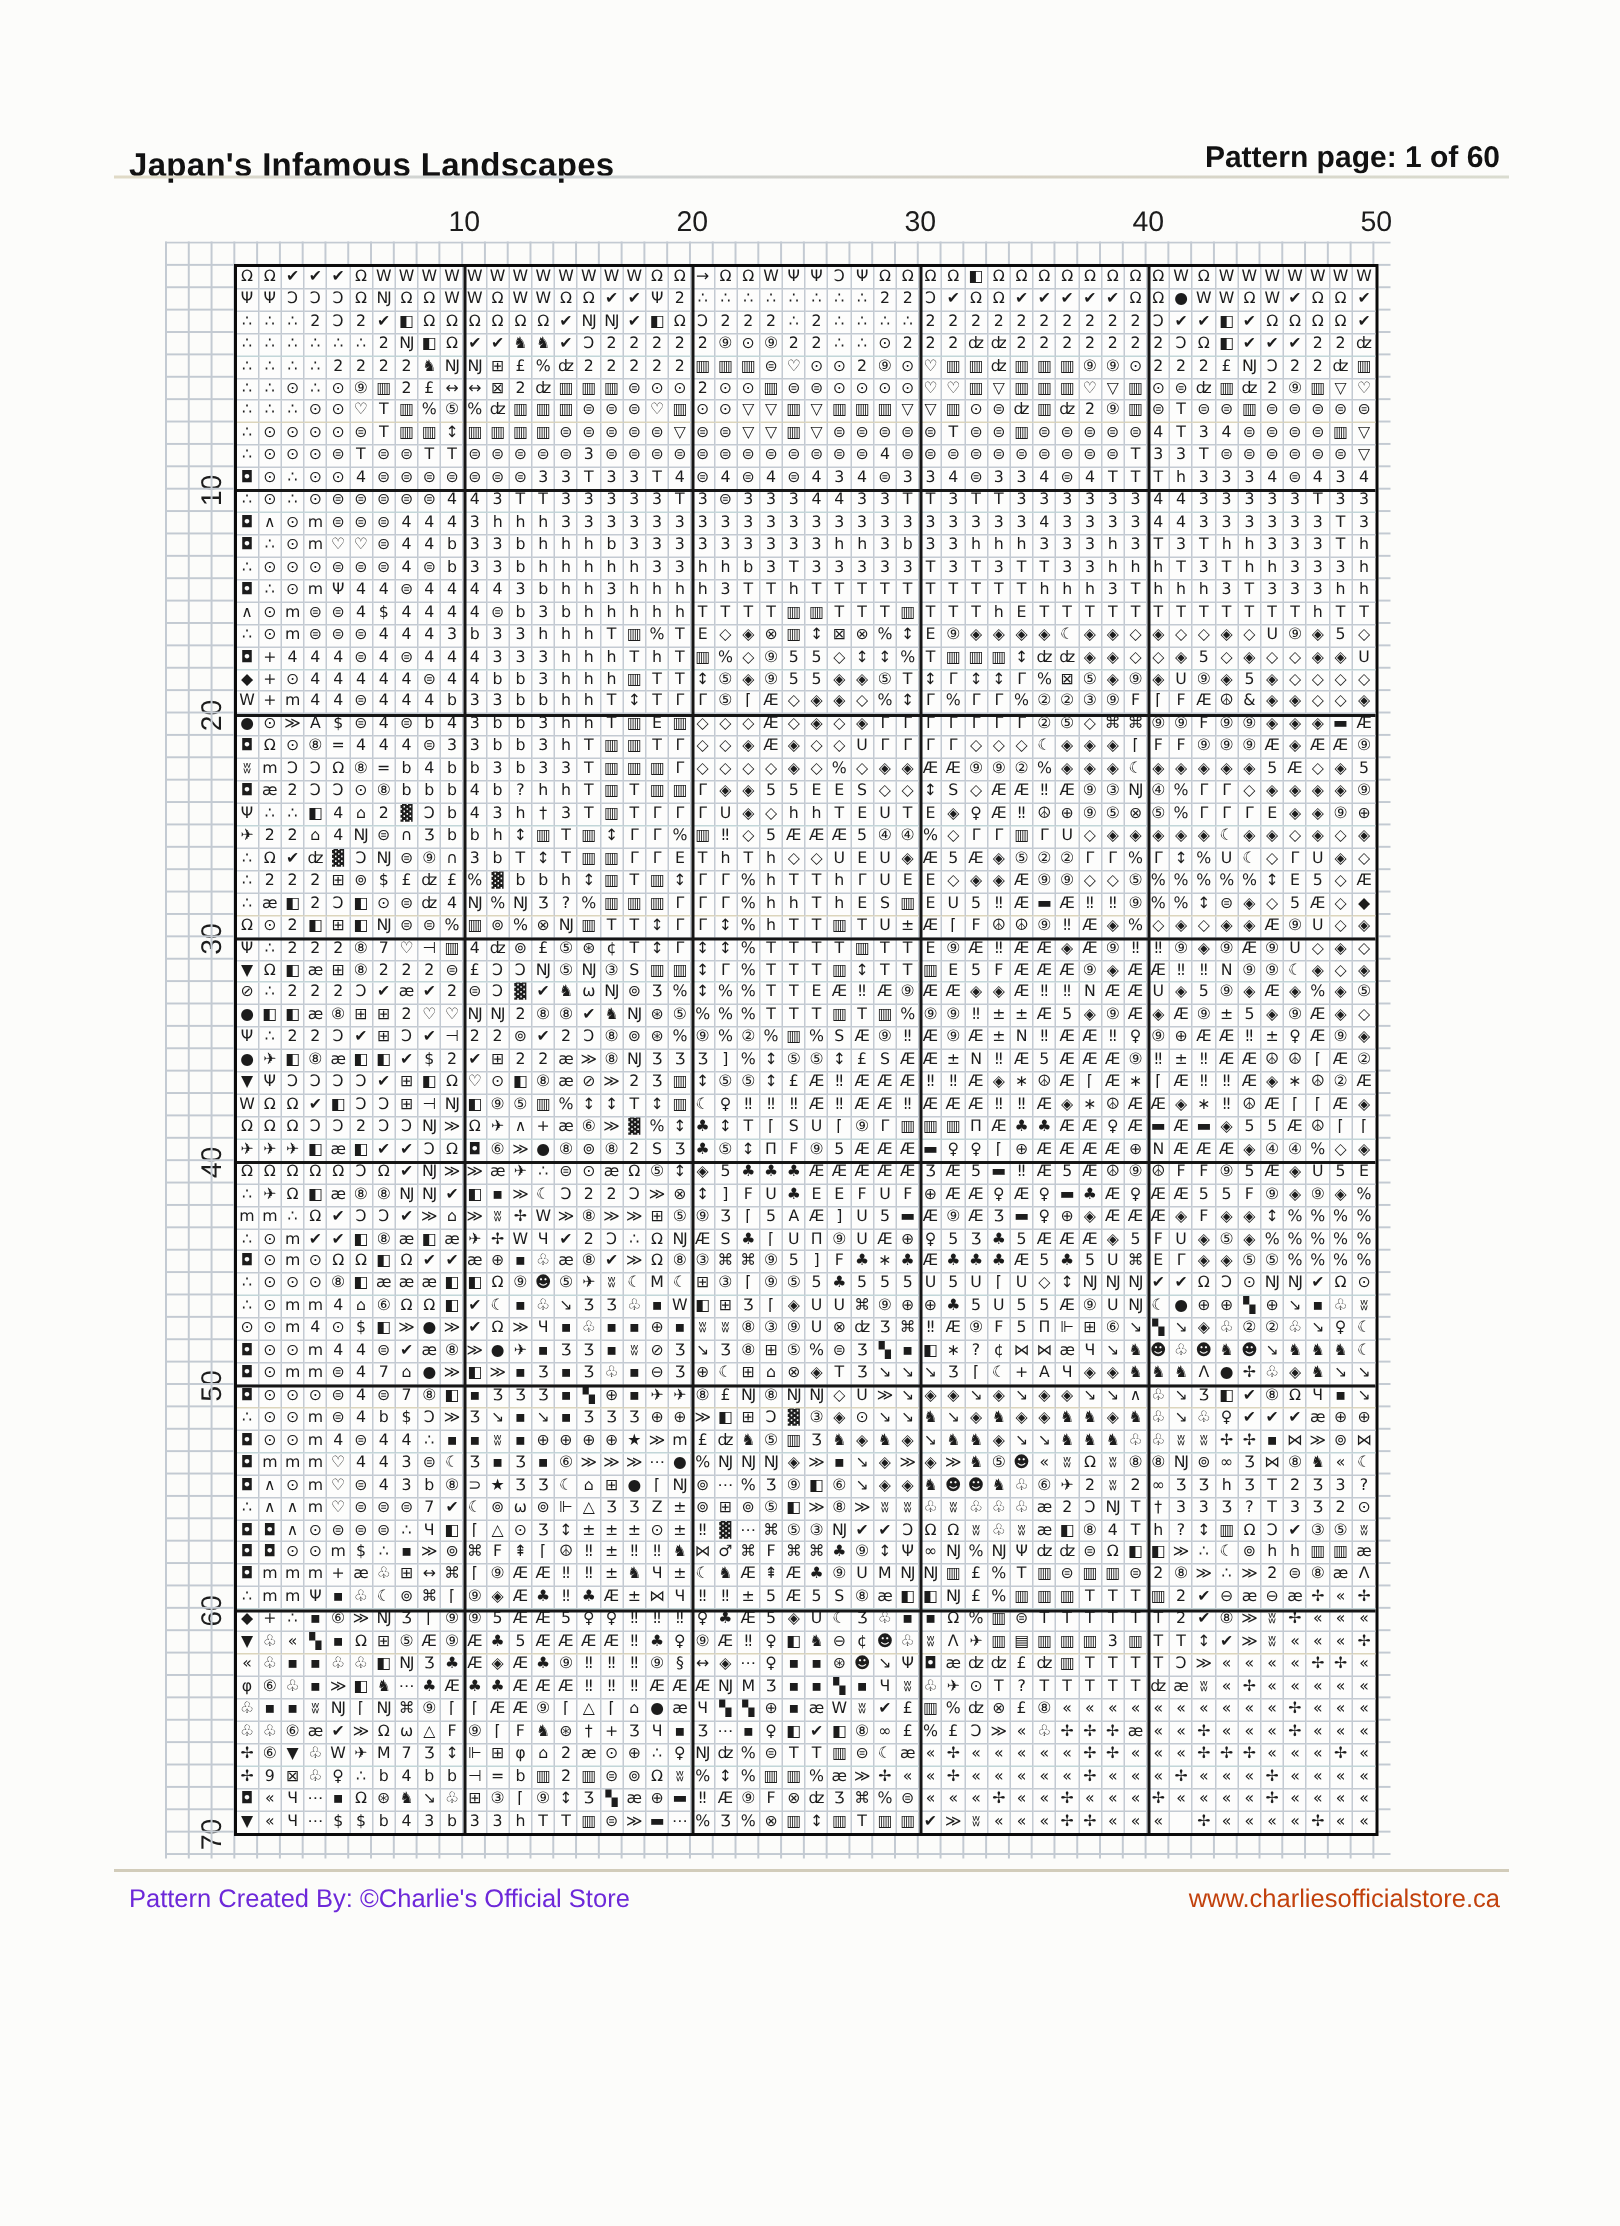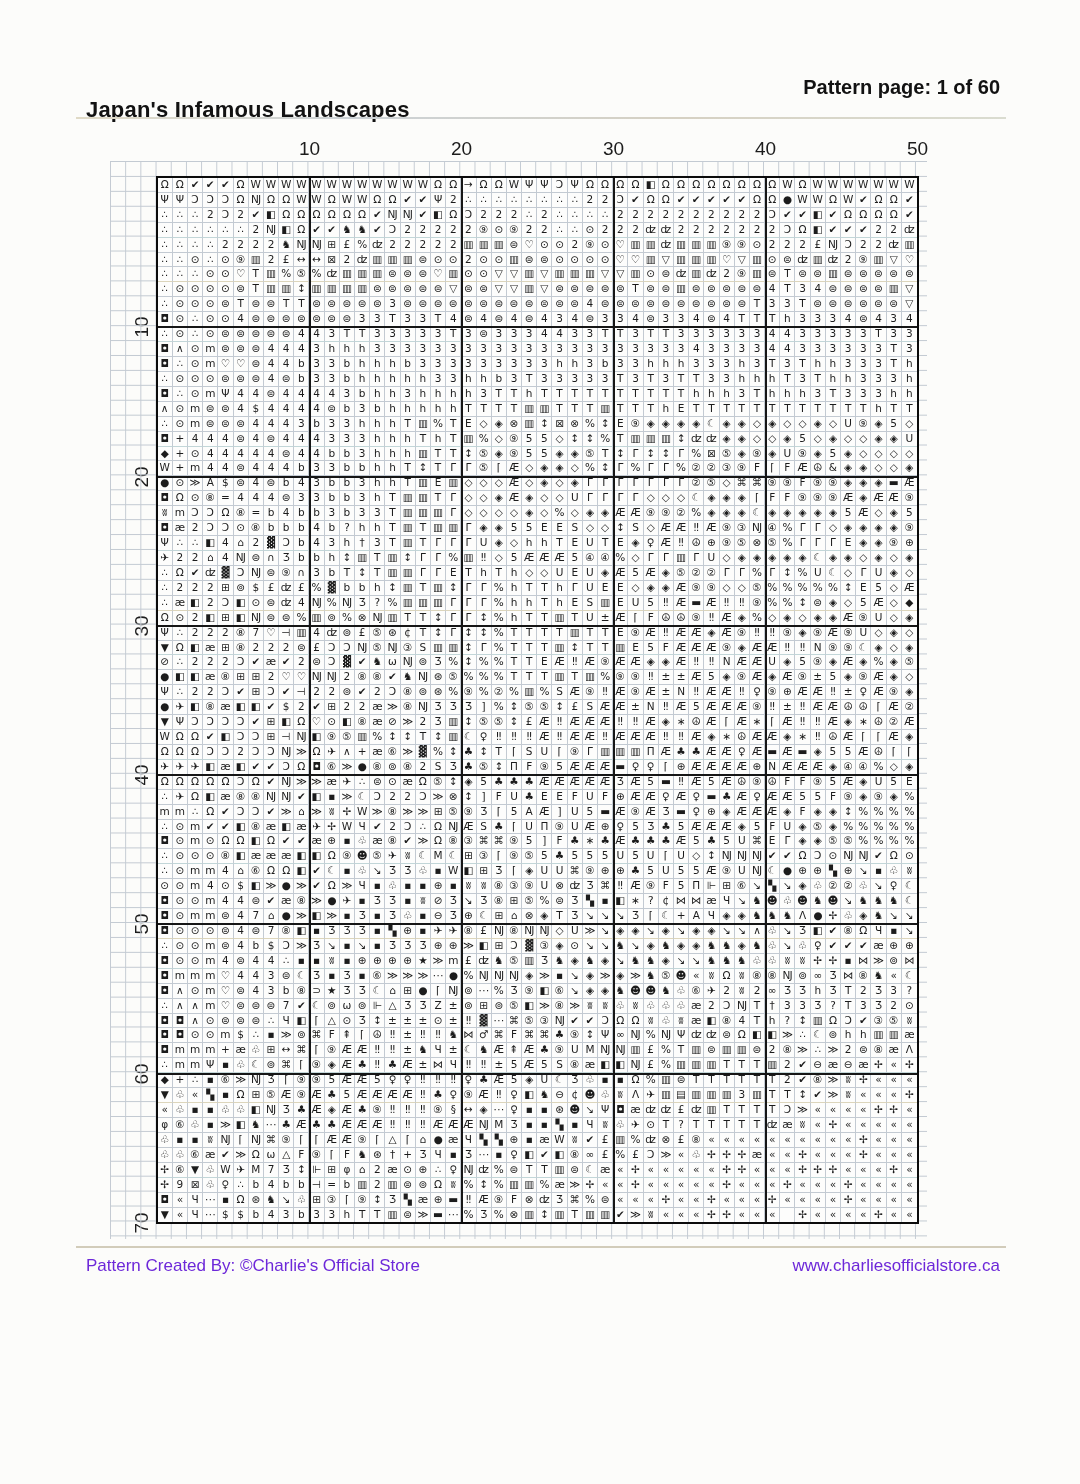--- a/index.html
+++ b/index.html
@@ -1,20 +1,20 @@
 <!DOCTYPE html>
 <html style="--thin: #c3cad2; --bold: #161616; --sym: #1c1c1c;"><head>
 <meta charset="utf-8">
 <title>Pattern Page</title>
 <style>
   html,body{margin:0;padding:0;background:#dcdcdc;}
   .page{position:relative;width:1080px;height:1484px;margin:0 auto;background:#fcfcfa;
         font-family:"Liberation Sans",sans-serif;overflow:hidden;}
   .page-title{position:absolute;left:86px;top:82px;font-size:22px;font-weight:bold;color:#121212;letter-spacing:.2px;}
-  .page-label{position:absolute;right:80px;top:76px;font-size:20px;font-weight:bold;color:#121212;}
+  .page-label{position:absolute;right:80px;top:94px;font-size:20px;font-weight:bold;color:#121212;}
   .header-rule{position:absolute;left:76px;right:74px;top:117px;height:2px;
         background:linear-gradient(to right,#e0dac6,#ccd2d6 30%,#d6d1c3 65%,#dadcd0);}
   .chart-area{position:absolute;left:0;top:0;right:0;bottom:0;}
   .grid-margin{position:absolute;left:110px;top:161px;
         padding:14.93px 7.6px 14.93px 45.6px;
         background-image:linear-gradient(to right,var(--thin) 1px,transparent 1px),
                          linear-gradient(to bottom,var(--thin) 1px,transparent 1px);
         background-size:15.2px 14.93px;}
   .pattern-grid{position:relative;display:grid;grid-template-columns:repeat(50,15.2px);
         grid-auto-rows:14.93px;border:2px solid #0b0b0b;background:#fdfdfc;}
@@ -25,21 +25,21 @@
   .cell:nth-child(n+3451){border-bottom:none;}
   .cell.t1{border-bottom-color:#c2d6d8;}
   .cell.t2{border-bottom-color:#dcd5bb;}
   .vbold{position:absolute;top:0;bottom:0;width:2px;background:var(--bold);z-index:2;}
   .hbold{position:absolute;left:0;right:0;height:2px;background:var(--bold);z-index:2;}
   .col-label{position:absolute;top:138px;width:60px;text-align:center;font-size:19px;color:#1c1c1c;}
   .row-label{position:absolute;width:44px;height:18px;left:118px;text-align:center;font-size:19px;
         color:#1c1c1c;transform:rotate(-90deg);}
   .footer-rule{position:absolute;left:76px;right:74px;top:1246px;height:2px;background:#d2ccba;}
   .footer-left{position:absolute;left:86px;top:1256px;font-size:17px;color:#6d28d9;}
-  .footer-right{position:absolute;right:80px;top:1256px;font-size:17px;color:#6d28d9;}
+  .footer-right{position:absolute;right:80px;top:1256px;font-size:17px;color:#c2410c;}
 </style>
 </head>
 <body>
 
 <div class="page">
   <h1 class="page-title">Japan's Infamous Landscapes</h1>
   <div class="page-label">Pattern page: 1 of 60</div>
   <div class="header-rule"></div>
 
   <div class="chart-area">

